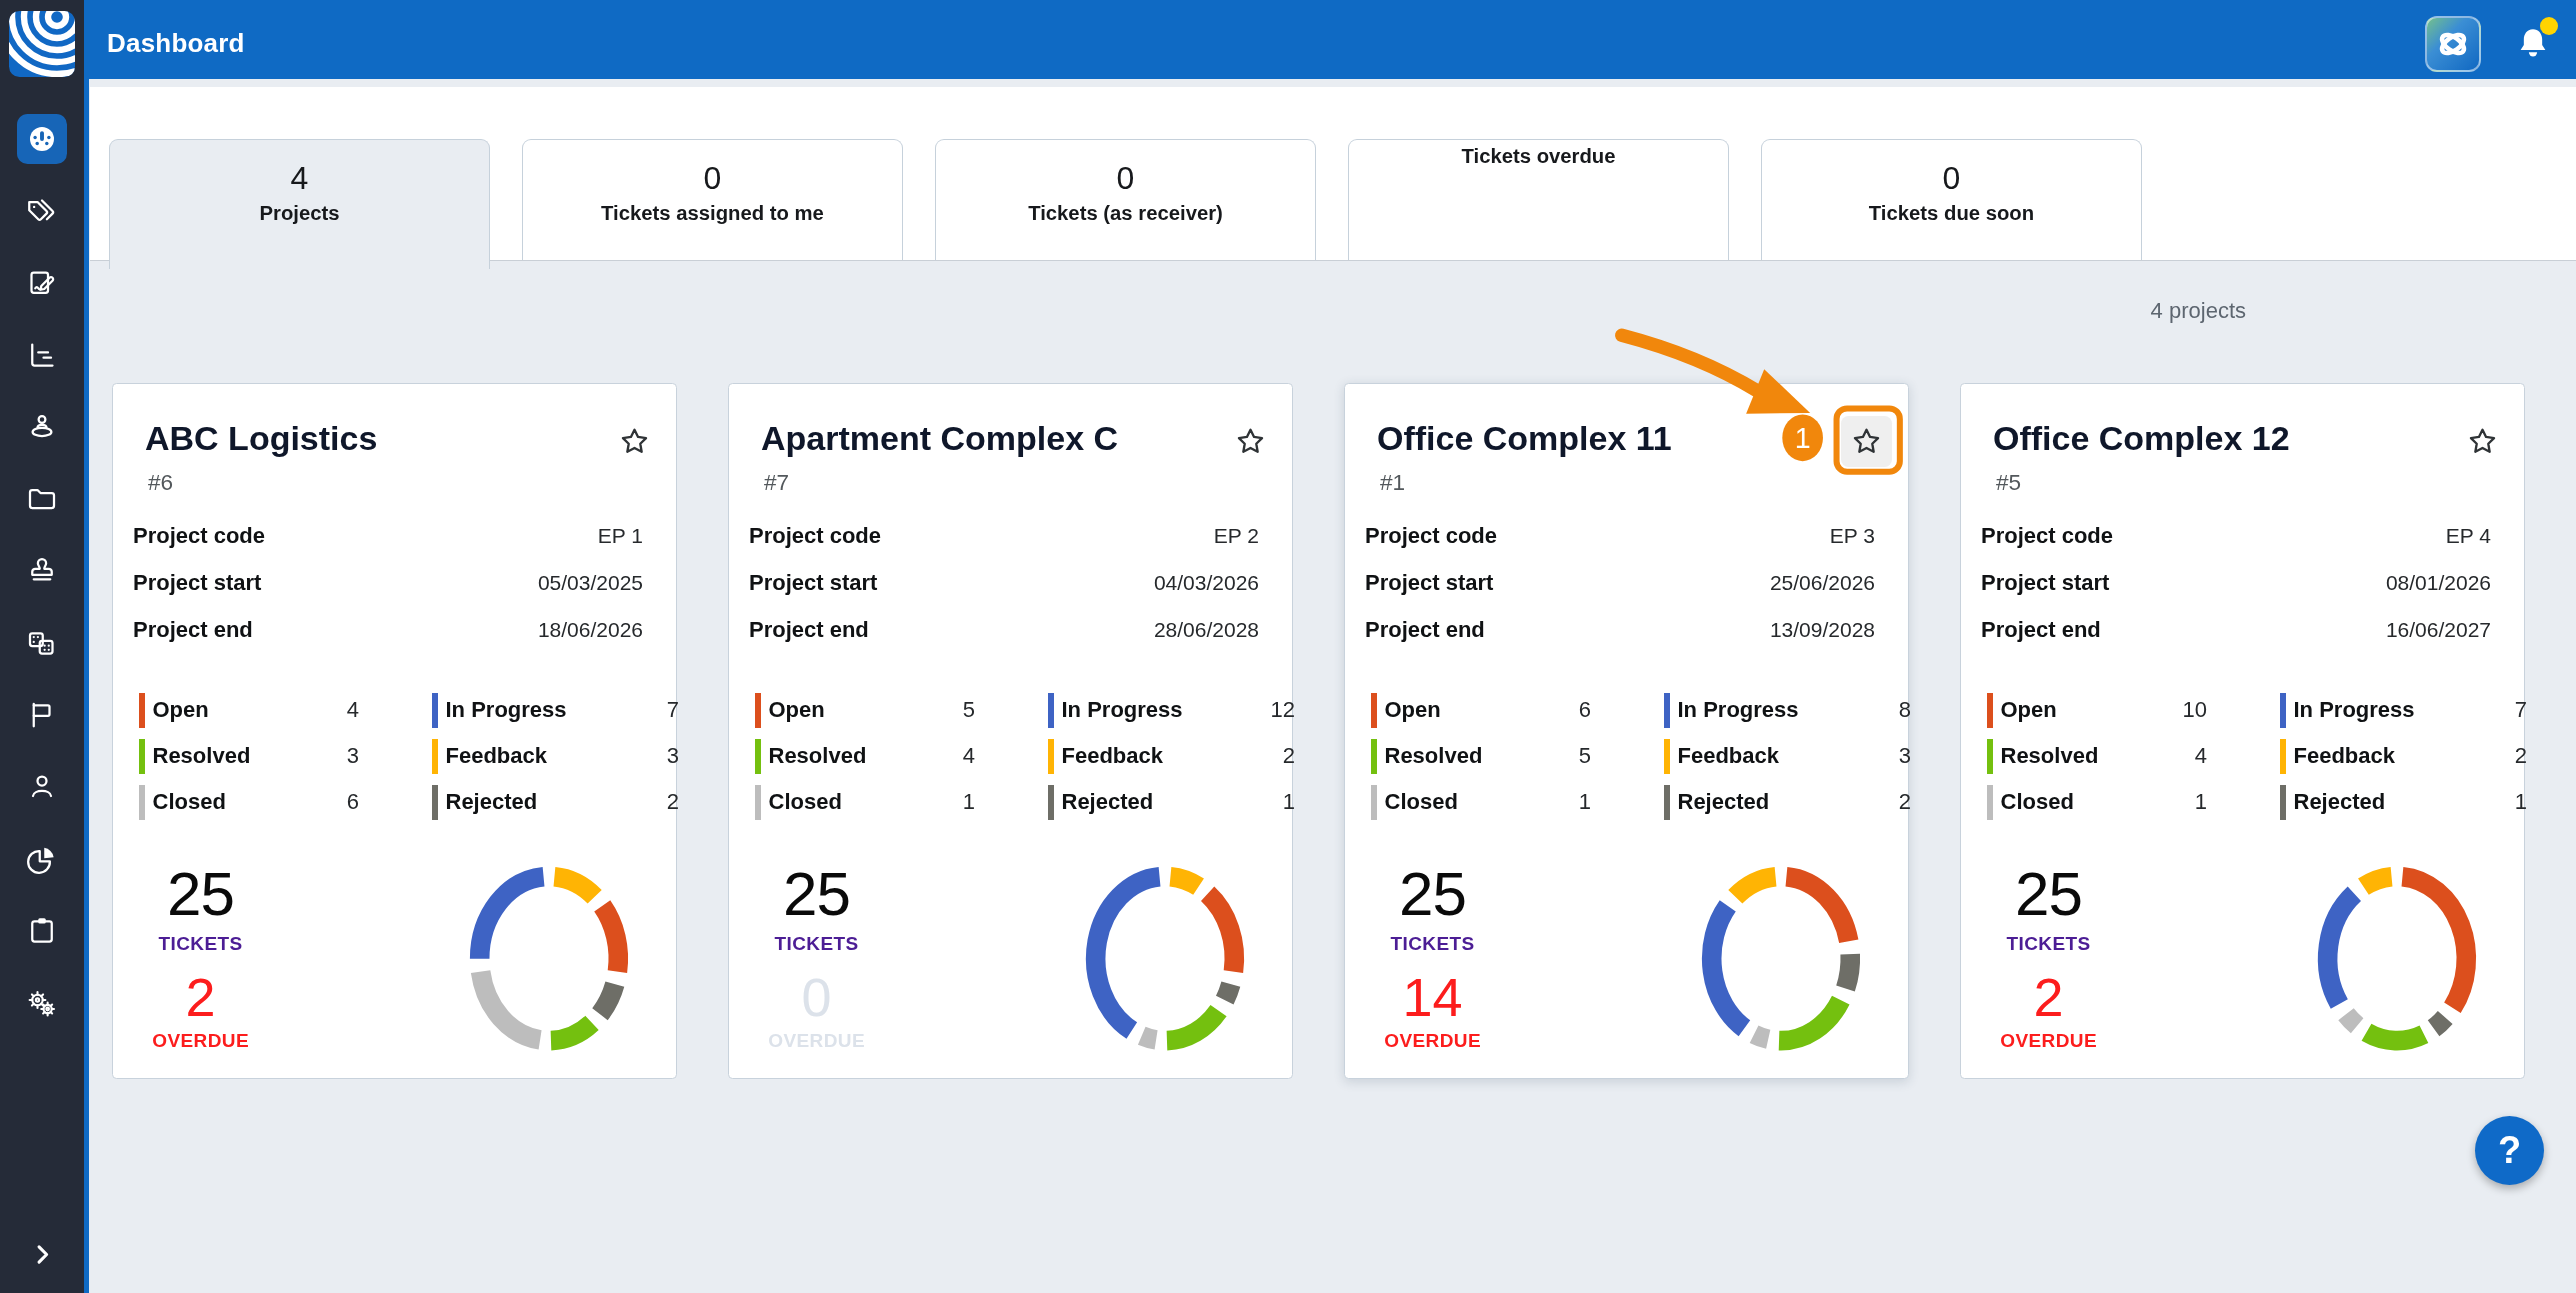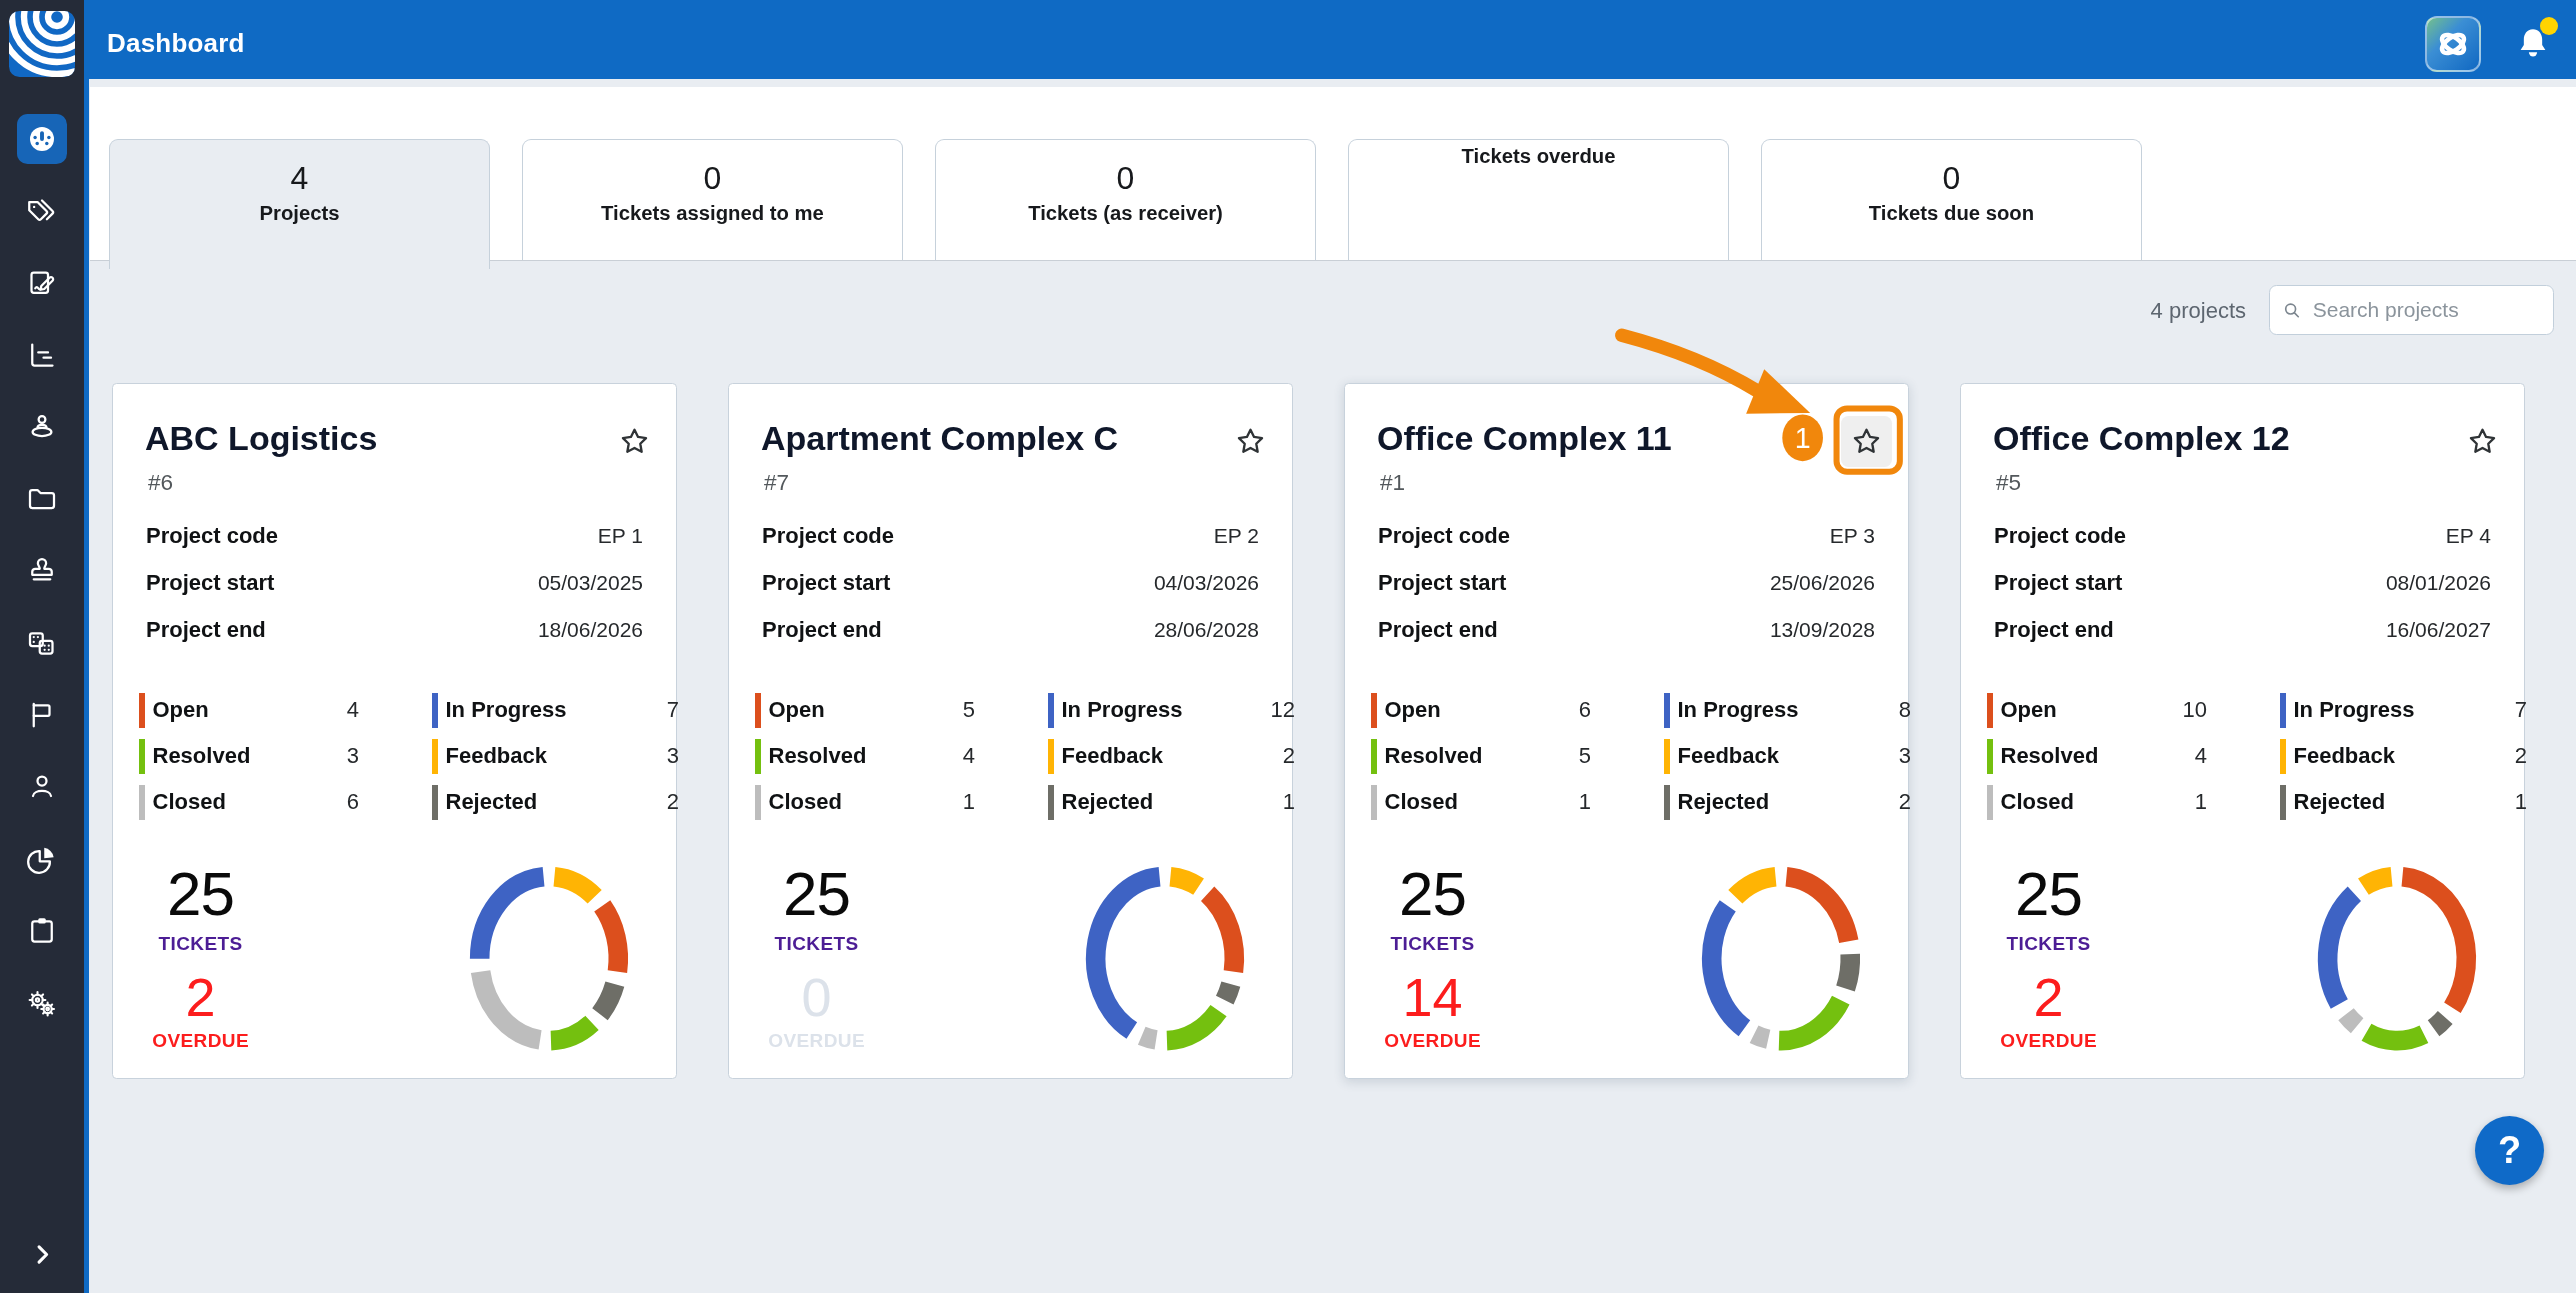--- a/index.html
+++ b/index.html
@@ -40,21 +40,21 @@
   .search input::placeholder{color:#8B949C;}
 
   
   #cards{position:absolute;left:112px;top:383px;display:flex;gap:51px;}
   .card{position:relative;width:565px;height:696px;background:#fff;border:1.5px solid #C8D2DC;border-radius:4.5px;box-sizing:border-box;}
   .card.hl{box-shadow:0 2.3px 10.6px rgba(40,60,90,.16);}
   .card-title{position:absolute;left:32px;top:35px;font-size:34px;font-weight:700;color:#0f172a;white-space:nowrap;}
   .card-sub{position:absolute;left:35px;top:86px;font-size:22.6px;color:#53585C;}
   .star-btn{position:absolute;left:496px;top:32px;width:51px;height:51px;display:flex;align-items:center;justify-content:center;background:transparent;border:none;cursor:pointer;padding:0;}
   .star-btn.hl{background:#EFEFEF;border-radius:7.5px;}
-  .info-rows{position:absolute;left:33px;right:33px;top:128px;}
+  .info-rows{position:absolute;left:20px;right:33px;top:128px;}
   .info-row{height:47px;display:flex;justify-content:space-between;align-items:center;}
   .info-label{font-size:22px;font-weight:700;color:#101214;}
   .info-value{font-size:21px;font-weight:400;color:#26292C;}
   .status-grid{position:absolute;left:26px;top:303px;display:grid;grid-template-columns:220px 247px;column-gap:73px;}
   .st-cell{height:46px;display:flex;align-items:center;}
   .st-bar{width:6px;height:35px;margin-right:7.5px;flex:none;}
   .st-label{font-size:22px;font-weight:700;color:#101214;white-space:nowrap;}
   .st-count{margin-left:auto;font-size:22px;color:#26292C;}
   .totals{position:absolute;left:10.6px;top:479px;width:154px;text-align:center;}
   .tickets-num{font-size:62px;color:#0A0A0A;line-height:1;letter-spacing:-0.8px;}
@@ -263,27 +263,20 @@
       <div class="tab">
         <div class="tab-label">Tickets overdue</div>
       </div>
       <div class="tab">
         <div class="tab-num">0</div>
         <div class="tab-label">Tickets due soon</div>
       </div>
     </div>
 
   <span class="proj-count">4 projects</span>
-  <div class="search">
-    <svg width="22.6" height="22.6" viewBox="0 0 24 24" fill="none" stroke="#7C868F" stroke-width="2" stroke-linecap="round">
-      <circle cx="10.5" cy="10.5" r="6"></circle>
-        <path d="M15.2 15.2 l4.6 4.6"></path>
-    </svg>
-    <input placeholder="Search projects" style="">
-  </div>
 
   <div id="cards">
       <div class="card">
         <div class="card-title">ABC Logistics</div>
         <div class="card-sub">#6</div>
         <button class="star-btn">
           <svg width="33" height="33" viewBox="0 0 24 24" fill="none" stroke="#2F3336" stroke-width="1.7" stroke-linejoin="round">
             <path d="M12 3.4 l2.6 5.3 5.8 .85 -4.2 4.1 1 5.8 -5.2 -2.75 -5.2 2.75 1 -5.8 -4.2 -4.1 5.8 -.85 Z"></path>
           </svg>
         </button>

